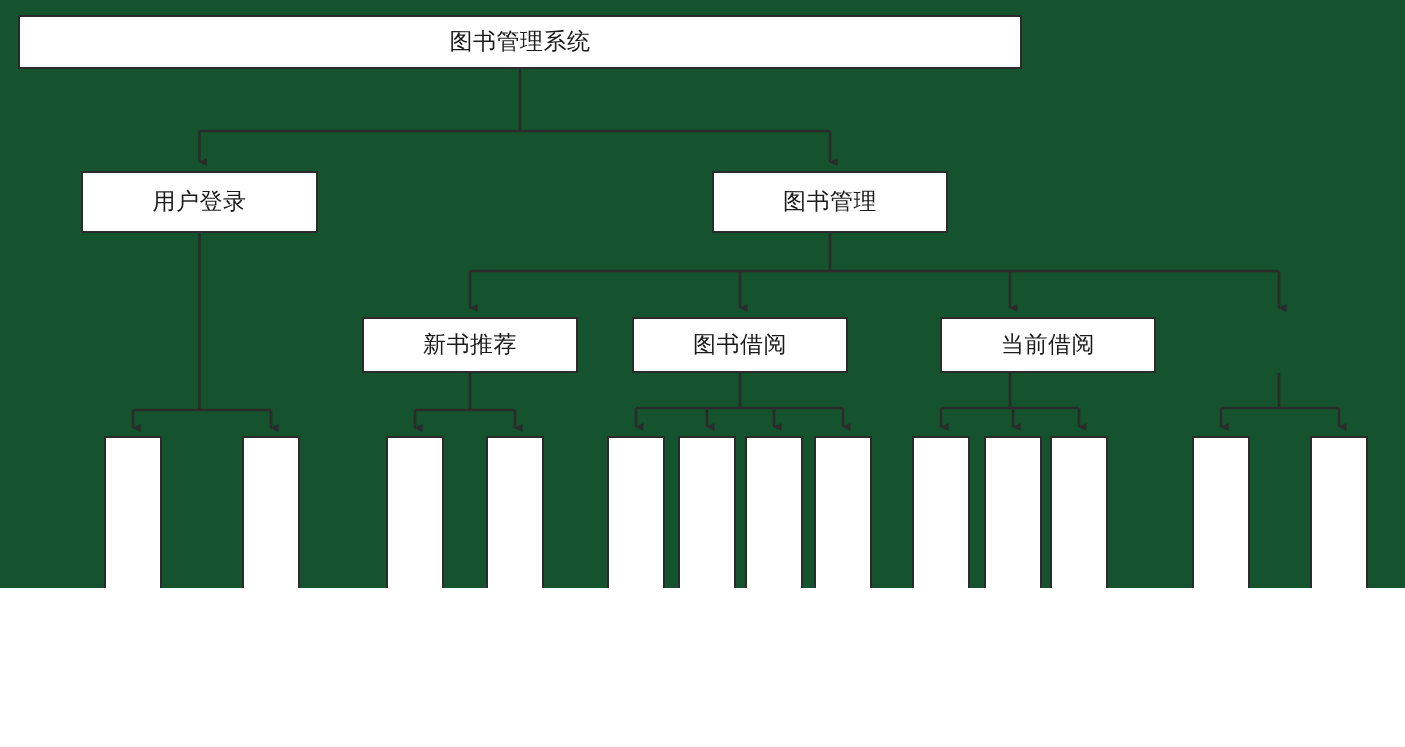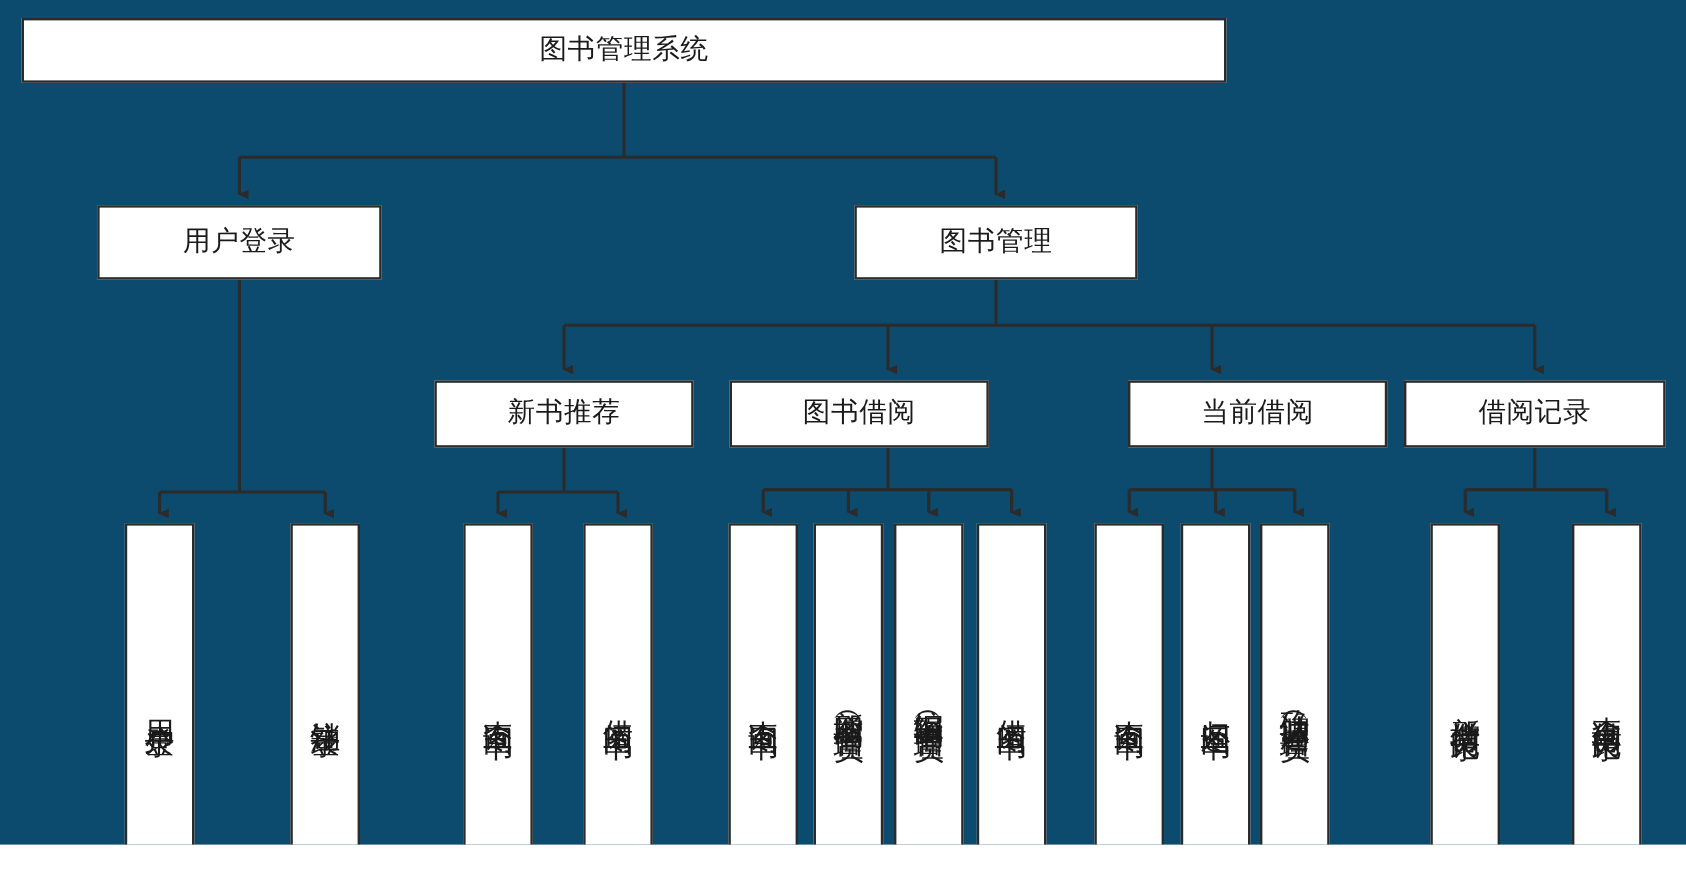--- a/index.html
+++ b/index.html
@@ -7,22 +7,22 @@
     margin: 0;
     padding: 0;
     background: #ffffff;
   }
   body {
     font-family: "DejaVu Sans", "Liberation Sans", sans-serif;
   }
   #canvas {
     position: relative;
     width: 1405px;
-    height: 704px;
-    background: #0c4a6e;
+    height: 588px;
+    background: #14532d;
     overflow: hidden;
   }
   #wires {
     position: absolute;
     left: 0;
     top: 0;
     width: 1405px;
     height: 747px;
     pointer-events: none;
   }
@@ -153,31 +153,28 @@
   </div>
 
   <div class="node horiz" style="left:712px; top:171px; width:236px; height:62px;">
     <span class="node-label">图书管理</span>
   </div>
 
   <div class="node horiz" style="left:362px; top:317px; width:216px; height:56px;">
     <span class="node-label">新书推荐</span>
   </div>
 
-  <div class="node horiz" style="left:608px; top:317px; width:216px; height:56px;">
+  <div class="node horiz" style="left:632px; top:317px; width:216px; height:56px;">
     <span class="node-label">图书借阅</span>
   </div>
 
   <div class="node horiz" style="left:940px; top:317px; width:216px; height:56px;">
     <span class="node-label">当前借阅</span>
   </div>
 
-  <div class="node horiz" style="left:1170px; top:317px; width:218px; height:56px;">
-    <span class="node-label">借阅记录</span>
-  </div>
 
   <div class="node vert" style="left:104px; top:436px; width:58px; height:299px;">
     <span class="node-label">用户登录</span>
   </div>
 
   <div class="node vert" style="left:242px; top:436px; width:58px; height:299px;">
     <span class="node-label">注销登录</span>
   </div>
 
   <div class="node vert" style="left:386px; top:436px; width:58px; height:299px;">

